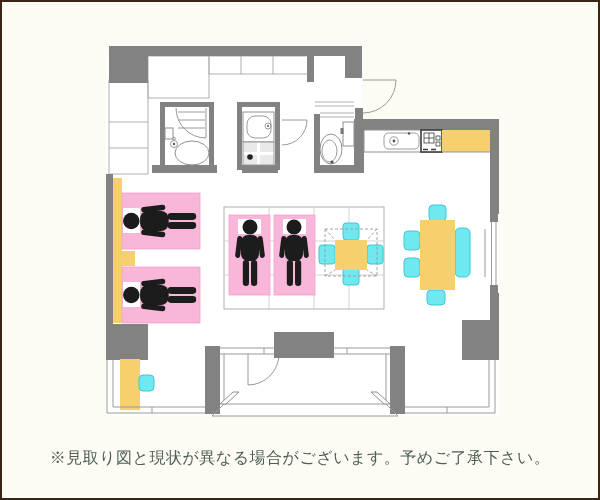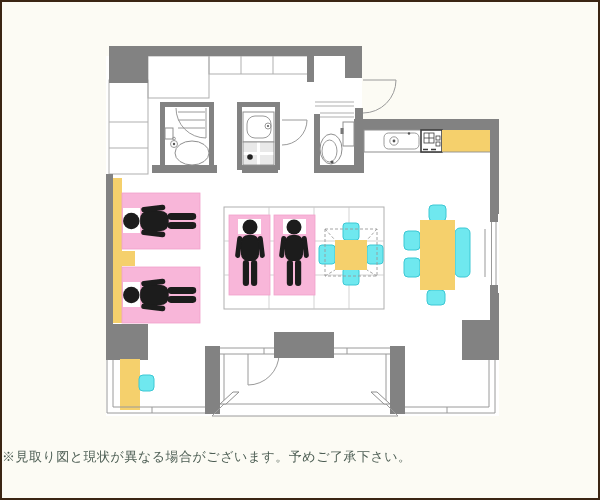--- a/index.html
+++ b/index.html
@@ -3,22 +3,22 @@
 <meta charset="utf-8">
 <style>
   html,body{margin:0;padding:0;}
   .frame{
     position:relative;width:600px;height:500px;box-sizing:border-box;
     background:var(--bg,#FCFBF4);border:2px solid var(--frame,#3B2513);
     overflow:hidden;font-family:"Liberation Serif","DejaVu Serif",serif;
   }
   svg{position:absolute;top:0;left:0;}
   .caption{
-    position:absolute;left:0;right:0;top:446px;
-    font-size:13px;letter-spacing:.5px;color:var(--caption,#4D5E54);
+    position:absolute;left:0;right:0;top:446px;text-align:center;
+    font-size:16px;letter-spacing:.5px;color:var(--caption,#4D5E54);
   }
   
   .wall{fill:var(--wall,#828282);}
   .white{fill:#ffffff;}
   .pink{fill:var(--pink,#F8B6D9);stroke:var(--pink_edge,#F0A1CB);stroke-width:.8;}
   .yellow{fill:var(--yellow,#F5D06C);}
   .cyan{fill:var(--cyan,#6FE8EF);stroke:var(--cyan_edge,#3CC8D4);stroke-width:1;}
   .figure{fill:var(--black,#1C1C1C);}
   .thin{stroke:var(--line,#AFAFAF);fill:none;stroke-width:1;}
   .grid{stroke:#C8C8C8;fill:none;stroke-width:.8;}

